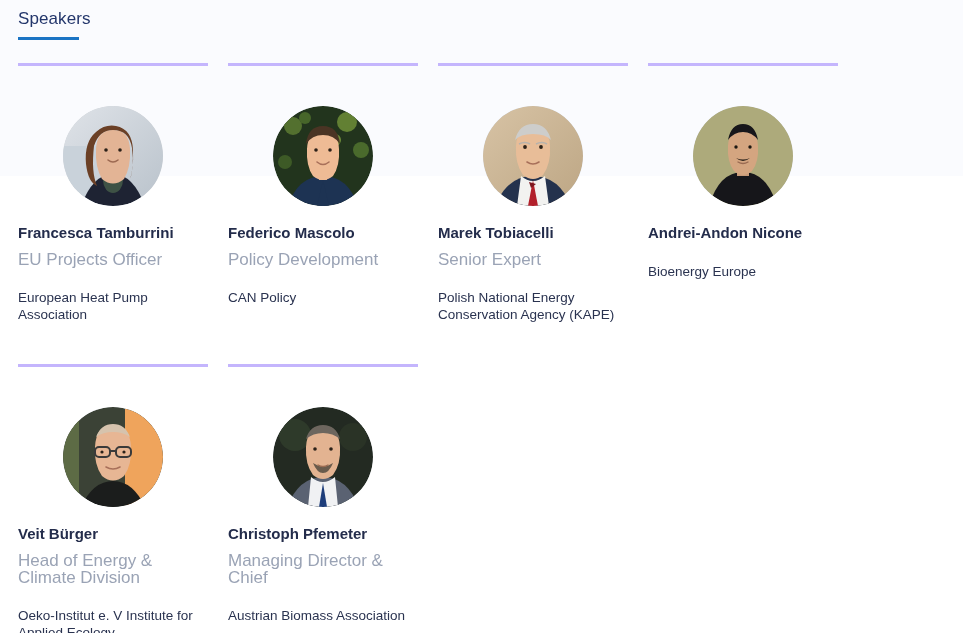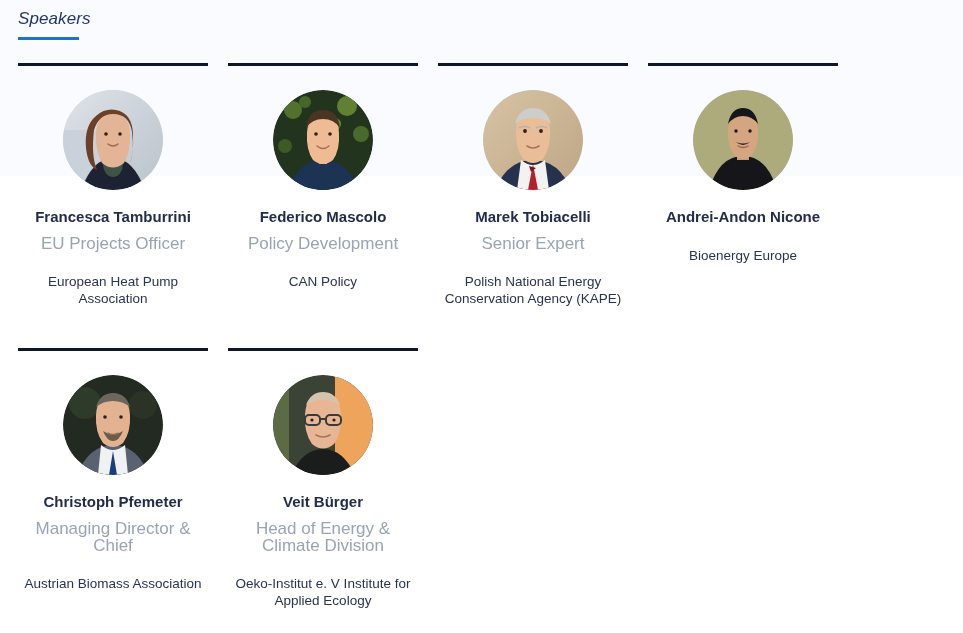--- a/index.html
+++ b/index.html
@@ -32,21 +32,20 @@
 
   .content {
     position: relative;
     z-index: 1;
     padding: 0 18px;
   }
 
   
   .section-head {
     padding-top: 8px;
-    font-style: italic;
   }
   .section-title {
     font-size: 17px;
     line-height: 22px;
     color: #23366b;
     font-weight: 400;
     letter-spacing: 0.1px;
   }
   .title-rule {
     margin-top: 7px;
@@ -59,23 +58,23 @@
   .speaker-grid {
     margin-top: 23px;
     display: flex;
     flex-wrap: wrap;
     align-items: flex-start;
   }
 
   .speaker-card {
     width: 190px;
     margin-right: 20px;
-    border-top: 3px solid #0f172a;
-    padding-top: 24px;
-    text-align: center;
+    border-top: 3px solid #c4b5fd;
+    padding-top: 40px;
+    text-align: left;
     background: transparent;
   }
 
   .speaker-card.row2 {
     margin-top: 41px;
   }
 
   .avatar {
     width: 100px;
     height: 100px;
@@ -246,20 +245,49 @@
           </svg>
         </div>
         <div class="speaker-name">Andrei-Andon Nicone</div>
         <div class="speaker-org">Bioenergy Europe</div>
       </div>
 
       <div class="speaker-card row2">
         <div class="avatar">
           <svg viewBox="0 0 100 100" xmlns="http://www.w3.org/2000/svg">
             <defs>
+                <clipPath id="c5">
+                  <circle cx="50" cy="50" r="50"></circle>
+                </clipPath>
+              </defs>
+            <g clip-path="url(#c5)">
+              <rect width="100" height="100" fill="#3b4236"></rect>
+              <rect x="62" y="0" width="38" height="100" fill="#efa45c"></rect>
+              <rect x="0" y="0" width="16" height="100" fill="#5d6b45"></rect>
+              <path d="M18 100 q12 -26 32 -26 q20 0 32 26 Z" fill="#1b1d1c"></path>
+              <path d="M50 18 q17 0 18 22 q1 18 -7 29 q-11 9 -22 0 q-8 -11 -7 -29 q1 -22 18 -22Z" fill="#e7b694"></path>
+              <path d="M33 30 q5 -13 17 -13 q12 0 17 13 q-7 -5 -17 -5 q-10 0 -17 5Z" fill="#d6c3ad"></path>
+              <rect x="32" y="40" width="15" height="10" rx="4" fill="none" stroke="#3a3a3a" stroke-width="2"></rect>
+              <rect x="53" y="40" width="15" height="10" rx="4" fill="none" stroke="#3a3a3a" stroke-width="2"></rect>
+              <line x1="47" y1="44" x2="53" y2="44" stroke="#3a3a3a" stroke-width="2"></line>
+              <circle cx="39" cy="45" r="1.6" fill="#2b2119"></circle>
+                <circle cx="61" cy="45" r="1.6" fill="#2b2119"></circle>
+              <path d="M43 60 q7 4 14 0" stroke="#a8705a" stroke-width="1.6" fill="none" stroke-linecap="round"></path>
+            </g>
+          </svg>
+        </div>
+        <div class="speaker-name">Veit Bürger</div>
+        <div class="speaker-role">Head of Energy &amp; Climate Division</div>
+        <div class="speaker-org">Oeko-Institut e. V Institute for Applied Ecology</div>
+      </div>
+
+      <div class="speaker-card row2">
+        <div class="avatar">
+          <svg viewBox="0 0 100 100" xmlns="http://www.w3.org/2000/svg">
+            <defs>
                 <clipPath id="c6">
                   <circle cx="50" cy="50" r="50"></circle>
                 </clipPath>
               </defs>
             <g clip-path="url(#c6)">
               <rect width="100" height="100" fill="#232a22"></rect>
               <circle cx="22" cy="28" r="16" fill="#2e3a2a"></circle>
                 <circle cx="80" cy="30" r="14" fill="#2a3326"></circle>
               <path d="M14 100 q12 -30 36 -30 q24 0 36 30 Z" fill="#5a6272"></path>
               <path d="M38 70 q12 10 24 0 l3 30 h-30 Z" fill="#f0f1f3"></path>
@@ -271,44 +299,15 @@
               <path d="M40 56 q10 7 20 0 q-4 10 -10 10 q-6 0 -10 -10Z" fill="#6a5b4c"></path>
               <path d="M45 58 q5 3 10 0" stroke="#9a6b52" stroke-width="1.4" fill="none" stroke-linecap="round"></path>
             </g>
           </svg>
         </div>
         <div class="speaker-name">Christoph Pfemeter</div>
         <div class="speaker-role">Managing Director &amp; Chief</div>
         <div class="speaker-org">Austrian Biomass Association</div>
       </div>
 
-      <div class="speaker-card row2">
-        <div class="avatar">
-          <svg viewBox="0 0 100 100" xmlns="http://www.w3.org/2000/svg">
-            <defs>
-                <clipPath id="c5">
-                  <circle cx="50" cy="50" r="50"></circle>
-                </clipPath>
-              </defs>
-            <g clip-path="url(#c5)">
-              <rect width="100" height="100" fill="#3b4236"></rect>
-              <rect x="62" y="0" width="38" height="100" fill="#efa45c"></rect>
-              <rect x="0" y="0" width="16" height="100" fill="#5d6b45"></rect>
-              <path d="M18 100 q12 -26 32 -26 q20 0 32 26 Z" fill="#1b1d1c"></path>
-              <path d="M50 18 q17 0 18 22 q1 18 -7 29 q-11 9 -22 0 q-8 -11 -7 -29 q1 -22 18 -22Z" fill="#e7b694"></path>
-              <path d="M33 30 q5 -13 17 -13 q12 0 17 13 q-7 -5 -17 -5 q-10 0 -17 5Z" fill="#d6c3ad"></path>
-              <rect x="32" y="40" width="15" height="10" rx="4" fill="none" stroke="#3a3a3a" stroke-width="2"></rect>
-              <rect x="53" y="40" width="15" height="10" rx="4" fill="none" stroke="#3a3a3a" stroke-width="2"></rect>
-              <line x1="47" y1="44" x2="53" y2="44" stroke="#3a3a3a" stroke-width="2"></line>
-              <circle cx="39" cy="45" r="1.6" fill="#2b2119"></circle>
-                <circle cx="61" cy="45" r="1.6" fill="#2b2119"></circle>
-              <path d="M43 60 q7 4 14 0" stroke="#a8705a" stroke-width="1.6" fill="none" stroke-linecap="round"></path>
-            </g>
-          </svg>
-        </div>
-        <div class="speaker-name">Veit Bürger</div>
-        <div class="speaker-role">Head of Energy &amp; Climate Division</div>
-        <div class="speaker-org">Oeko-Institut e. V Institute for Applied Ecology</div>
-      </div>
-
     </div>
   </div>
 </div>
 
 </body></html>

